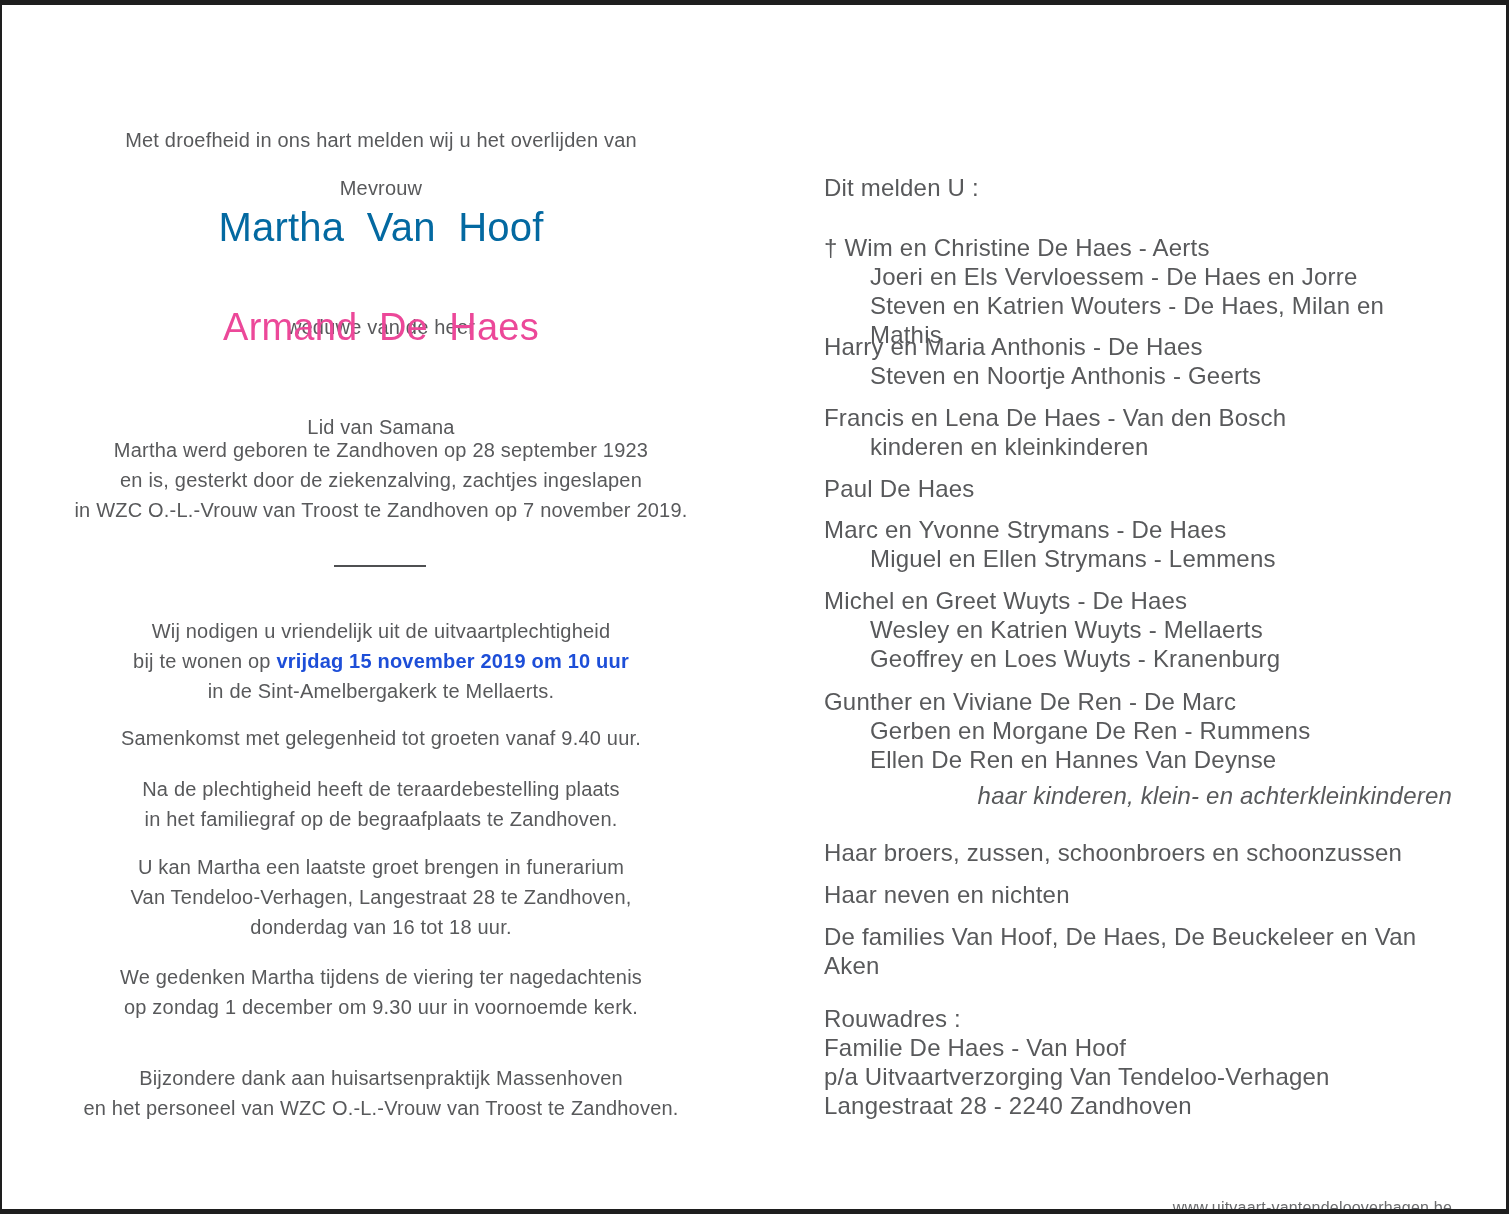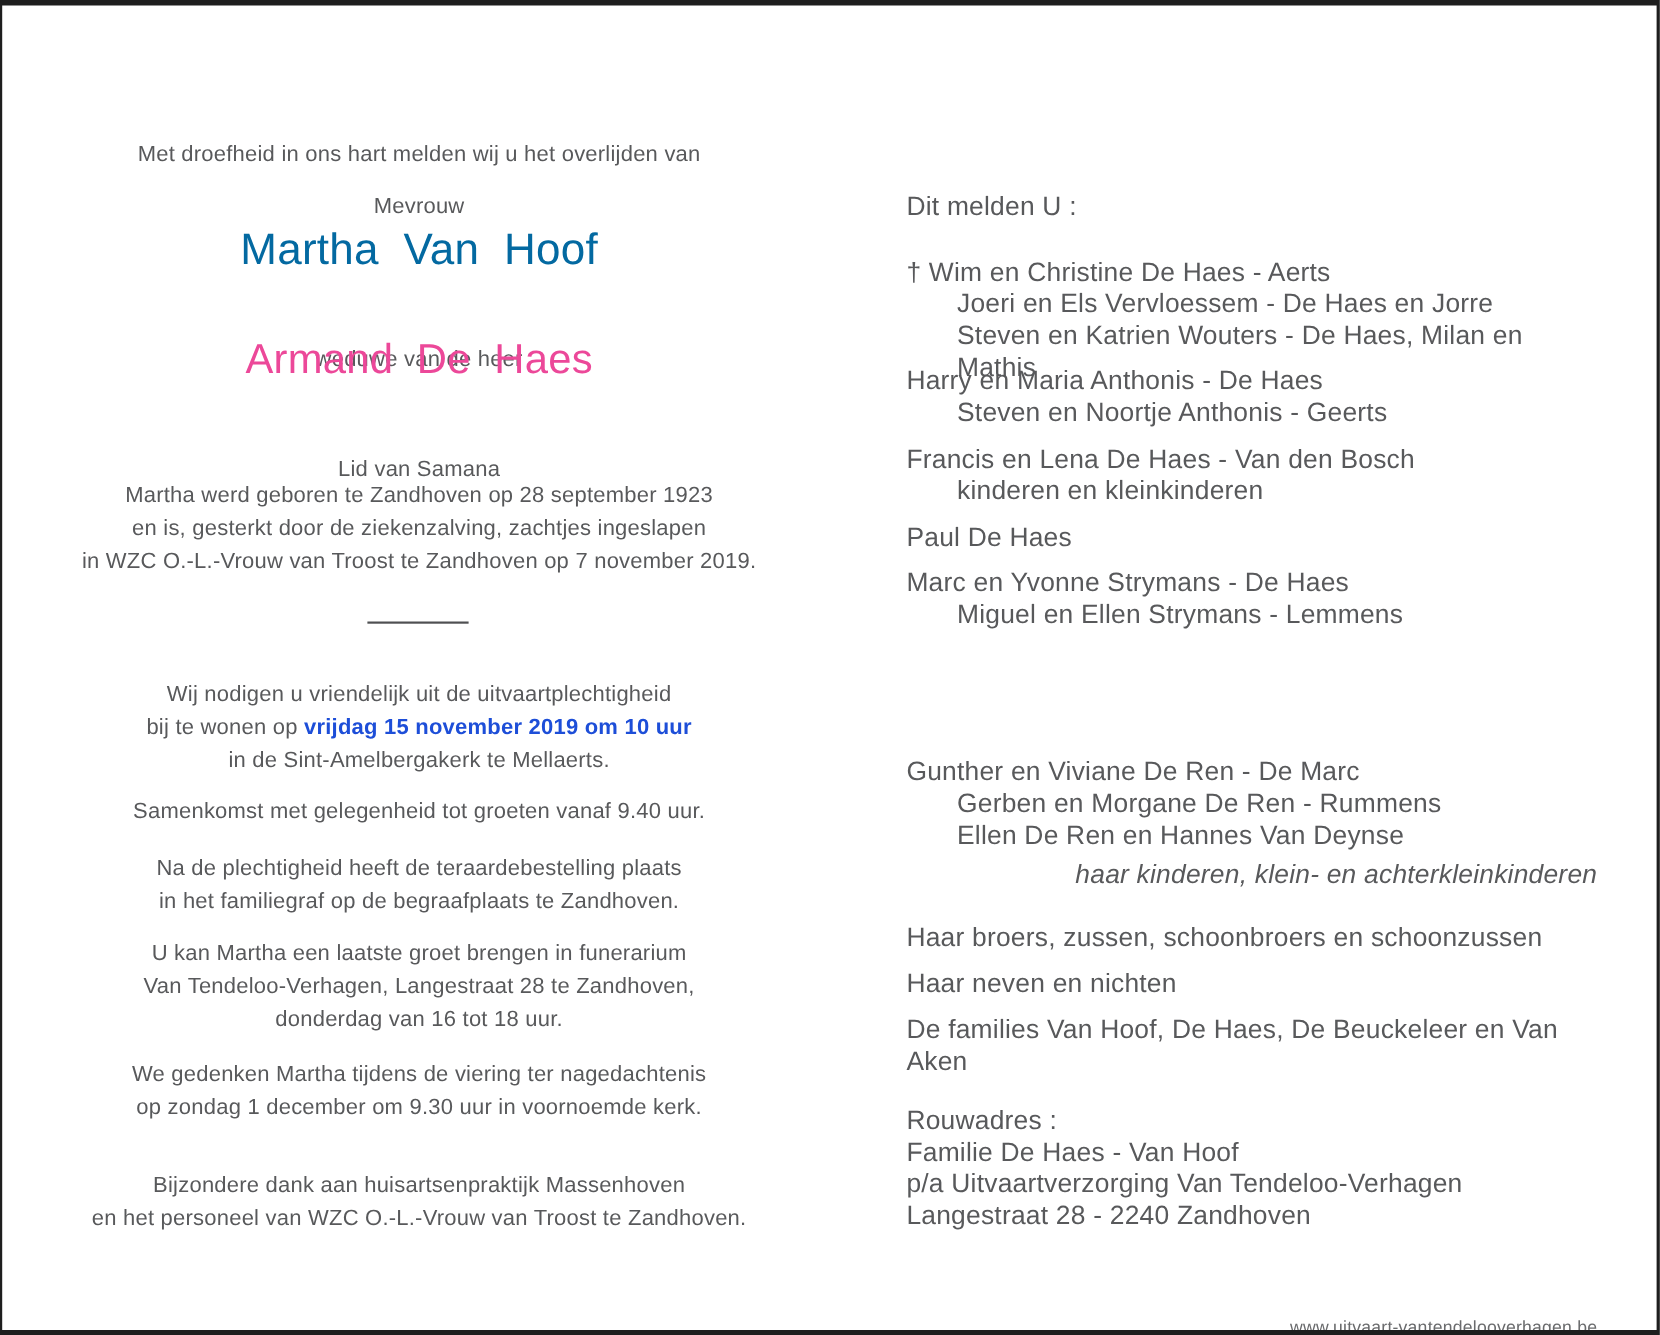--- a/index.html
+++ b/index.html
@@ -154,20 +154,25 @@
 
   <div class="rcol" style="top:469px;">
     <div>Paul De Haes</div>
   </div>
 
   <div class="rcol" style="top:510px;">
     <div>Marc en Yvonne Strymans - De Haes</div>
     <div class="sub">Miguel en Ellen Strymans - Lemmens</div>
   </div>
 
+  <div class="rcol" style="top:581px;">
+    <div>Michel en Greet Wuyts - De Haes</div>
+    <div class="sub">Wesley en Katrien Wuyts - Mellaerts</div>
+    <div class="sub">Geoffrey en Loes Wuyts - Kranenburg</div>
+  </div>
 
   <div class="rcol" style="top:682px;">
     <div>Gunther en Viviane De Ren - De Marc</div>
     <div class="sub">Gerben en Morgane De Ren - Rummens</div>
     <div class="sub">Ellen De Ren en Hannes Van Deynse</div>
   </div>
 
   <div class="rcol italic-right" style="top:776px;">haar kinderen, klein- en achterkleinkinderen</div>
 
   <div class="rcol" style="top:833px;">Haar broers, zussen, schoonbroers en schoonzussen</div>

